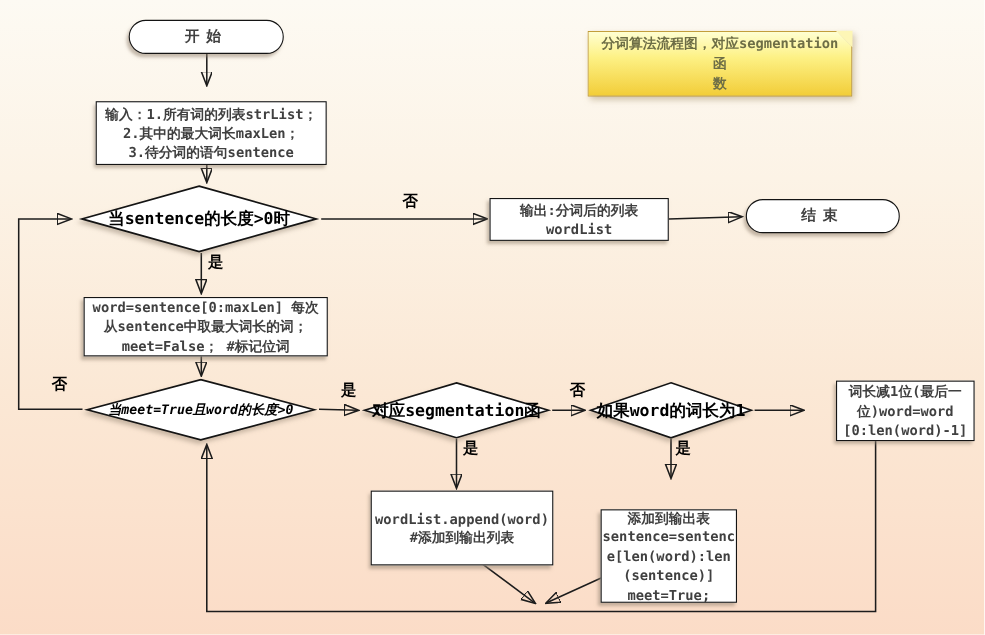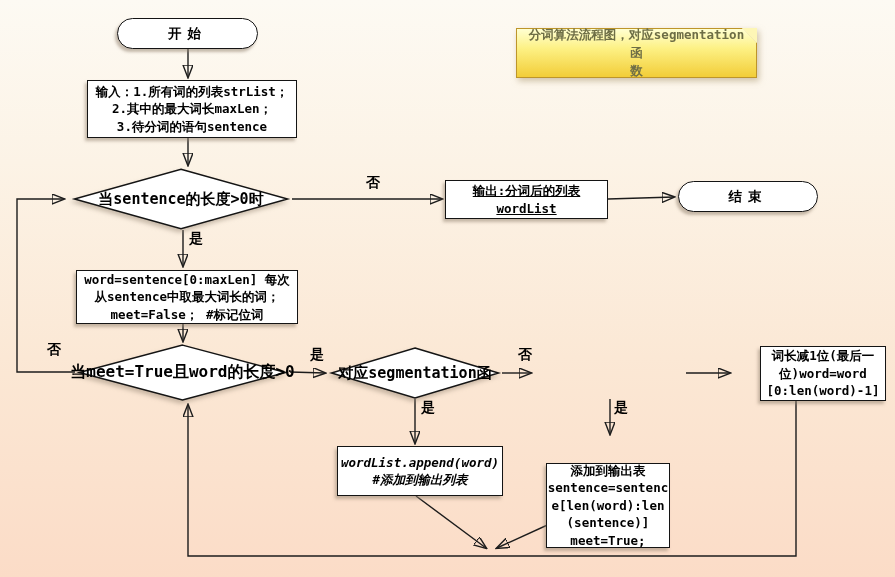--- a/index.html
+++ b/index.html
@@ -12,35 +12,35 @@
   }
   .conn{position:absolute;left:0;top:0;pointer-events:none;}
   .conn path{stroke:#1c1c1c;stroke-width:1.4;fill:none;}
   .node{
     position:absolute;
     background:#fff;
     border:1.6px solid #141414;
     box-shadow:-2px 3px 3px rgba(150,133,115,.55);
     display:flex;align-items:center;justify-content:center;
     text-align:center;
-    font-weight:bold;font-size:12.5px;line-height:1.4;color:#000000;
+    font-weight:bold;font-size:12.5px;line-height:1.4;color:#404040;
     white-space:pre-line;
     box-sizing:border-box;
   }
   .oval{border-radius:16px;font-size:13.5px;letter-spacing:6px;}
   .diamond{position:absolute;}
   .diamond svg{position:absolute;left:0;top:0;width:100%;height:100%;
     filter:drop-shadow(-2px 3px 2px rgba(150,133,115,.5));}
   .diamond polygon{fill:#ffffff;stroke:#141414;stroke-width:1.5;vector-effect:non-scaling-stroke;}
   .dtext{
     position:absolute;inset:0;display:flex;align-items:center;justify-content:center;
     font-weight:bold;font-size:15px;color:#000;white-space:nowrap;
   }
   .elabel{position:absolute;font-weight:bold;font-size:14px;color:#000;}
-  .note-wrap{position:absolute;left:516px;top:28px;width:241px;height:50px;
+  .note-wrap{position:absolute;left:534px;top:28px;width:241px;height:60px;
     filter:drop-shadow(2px 3px 3px rgba(170,150,110,.55));}
   .note-body{
     position:absolute;inset:0;
     background:linear-gradient(180deg,#ffffd2 0%,#fdf185 40%,#f2cd38 100%);
     border:1px solid #bd952a;
     clip-path:polygon(0 0,calc(100% - 15px) 0,100% 15px,100% 100%,0 100%);
     display:flex;align-items:center;justify-content:center;text-align:center;
     font-weight:bold;font-size:12.5px;line-height:1.45;color:#6e6e46;
     white-space:pre-line;box-sizing:border-box;padding:2px 6px;
   }
@@ -94,67 +94,73 @@
   </svg>
 
   <div class="note-wrap">
     <div class="note-body">分词算法流程图，对应segmentation函
 数</div>
     <div class="note-fold"></div>
   </div>
 
   <div class="node oval" style="left:117px;top:18px;width:141px;height:31px;">开始</div>
 
-  <div class="node" style="left:87px;top:80px;width:210px;height:58px;">输入：1.所有词的列表strList；
+  <div class="node" style="left:87px;top:92px;width:210px;height:58px;">输入：1.所有词的列表strList；
 2.其中的最大词长maxLen；
 3.待分词的语句sentence</div>
 
-  <div class="node" style="left:445px;top:180px;width:163px;height:39px;text-decoration:underline;">输出:分词后的列表
+  <div class="node" style="left:445px;top:180px;width:163px;height:39px;">输出:分词后的列表
 wordList</div>
 
   <div class="node oval" style="left:678px;top:181px;width:140px;height:31px;">结束</div>
 
   <div class="node" style="left:76px;top:270px;width:222px;height:54px;">word=sentence[0:maxLen] 每次
 从sentence中取最大词长的词；
 meet=False； #标记位词</div>
 
   <div class="node" style="left:760px;top:346px;width:126px;height:55px;">词长减1位(最后一
 位)word=word
 [0:len(word)-1]</div>
 
-  <div class="node" style="left:337px;top:446px;width:166px;height:50px;font-style:italic;">wordList.append(word)
+  <div class="node" style="left:337px;top:446px;width:166px;height:68px;">wordList.append(word)
 #添加到输出列表</div>
 
   <div class="node" style="left:546px;top:463px;width:124px;height:85px;">添加到输出表
 sentence=sentenc
 e[len(word):len
 (sentence)]
 meet=True;</div>
 
   <div class="diamond" style="left:70px;top:168px;width:222px;height:62px;">
     <svg viewBox="0 0 100 100" preserveAspectRatio="none">
       <polygon points="50,2 98,50 50,98 2,50"></polygon>
     </svg>
     <div class="dtext">当sentence的长度&gt;0时</div>
   </div>
 
   <div class="diamond" style="left:75px;top:344px;width:215px;height:57px;">
     <svg viewBox="0 0 100 100" preserveAspectRatio="none">
       <polygon points="50,2 98,50 50,98 2,50"></polygon>
     </svg>
-    <div class="dtext" style="font-size:16px;">当meet=True且word的长度&gt;0</div>
+    <div class="dtext" style="font-size:12px;font-style:italic;">当meet=True且word的长度&gt;0</div>
   </div>
 
   <div class="diamond" style="left:328px;top:347px;width:174px;height:52px;">
     <svg viewBox="0 0 100 100" preserveAspectRatio="none">
       <polygon points="50,2 98,50 50,98 2,50"></polygon>
     </svg>
     <div class="dtext">对应segmentation函</div>
   </div>
 
+  <div class="diamond" style="left:534px;top:347px;width:152px;height:52px;">
+    <svg viewBox="0 0 100 100" preserveAspectRatio="none">
+      <polygon points="50,2 98,50 50,98 2,50"></polygon>
+    </svg>
+    <div class="dtext">如果word的词长为1</div>
+  </div>
 
   <div class="elabel" style="left:189px;top:230px;">是</div>
   <div class="elabel" style="left:366px;top:174px;">否</div>
   <div class="elabel" style="left:47px;top:341px;">否</div>
   <div class="elabel" style="left:310px;top:346px;">是</div>
   <div class="elabel" style="left:421px;top:399px;">是</div>
   <div class="elabel" style="left:518px;top:346px;">否</div>
   <div class="elabel" style="left:614px;top:399px;">是</div>
 
 </div>

